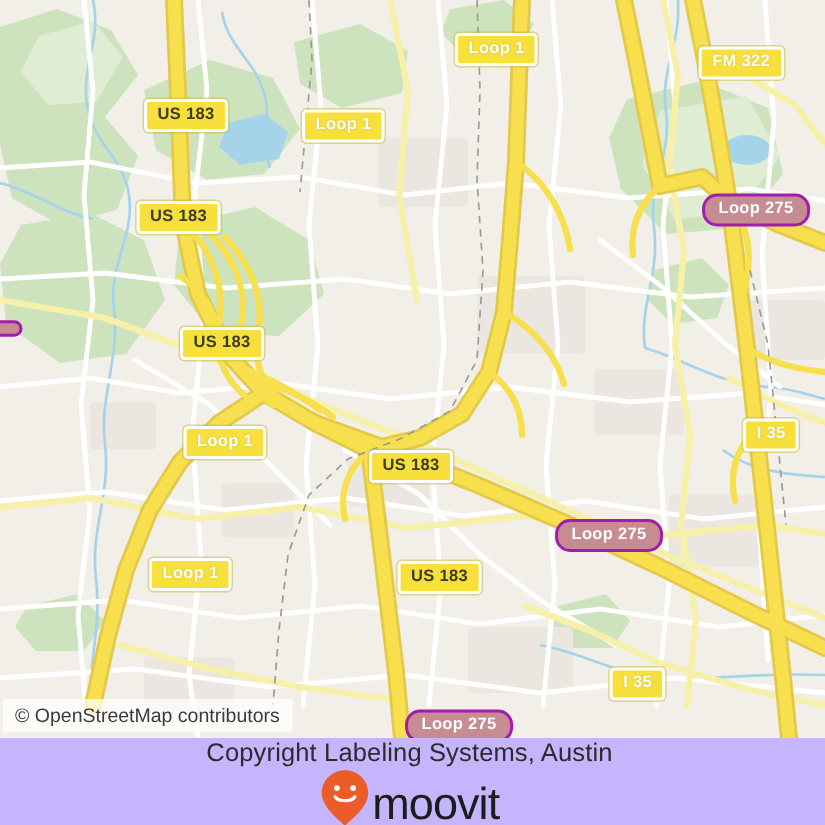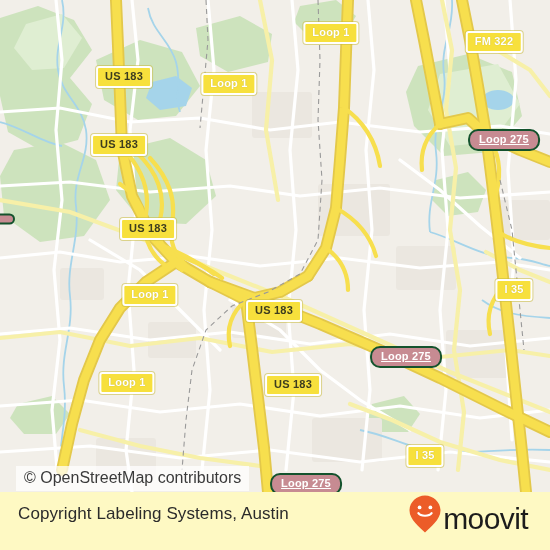--- a/index.html
+++ b/index.html
@@ -31,26 +31,25 @@
     border:2px solid #ffffff;
     border-radius:3px;
     padding:3px 7px 4px;
     font-size:11px;
     color:#3d3d1f;
     box-shadow:0 0 0 1px rgba(200,185,60,.55);
   }
   .shield.hwy.light { color:#ffffff; text-shadow:0 0 1px rgba(140,130,40,.5); }
   .shield.ramp {
     background:#c78b92;
-    border:2px solid #14532d;
+    border:2px solid #a21caf;
     border-radius:10px;
     padding:3px 9px 4px;
     font-size:11px;
     color:#ffffff;
-    text-decoration:underline;
   }
 
   
   .popup {
     position:absolute; left:190px; top:122px; width:171px;
     filter:drop-shadow(0 2px 6px rgba(0,0,0,.32));
   }
   .popup-img {
     height:97px; background:#21b35d;
     display:flex; align-items:center; justify-content:center;
@@ -63,33 +62,34 @@
   .popup-tail {
     position:absolute; left:50%; top:139px; transform:translateX(-50%);
     width:0; height:0;
     border-left:11px solid transparent;
     border-right:11px solid transparent;
     border-top:13px solid #fbfbfb;
   }
 
   
   .attrib {
-    position:absolute; left:16px; top:466px;
+    position:absolute; left:2px; top:466px;
     background:rgba(255,255,255,.72);
     padding:3px 8px 4px 8px;
-    font-size:16px; color:#3a3a3a;
+    font-size:13px; color:#3a3a3a;
   }
 
   
   .bottombar {
     position:absolute; left:0; top:492px; width:550px; height:58px;
-    background:#fef9c3;
+    background:#c4b5fd;
     display:flex; align-items:center; justify-content:space-between;
     padding:0 22px 14px 18px;
     overflow:hidden;
+    flex-direction:column;
   }
   .bb-title { font-size:17px; color:#2b2b2b; letter-spacing:.1px; }
   .brand { display:flex; align-items:flex-end; gap:1px; }
   .brand-word { font-size:30px; color:#1c1c1c; letter-spacing:-.6px; line-height:1; }
 </style>
 </head>
 <body>
 
 <div id="app">
 

